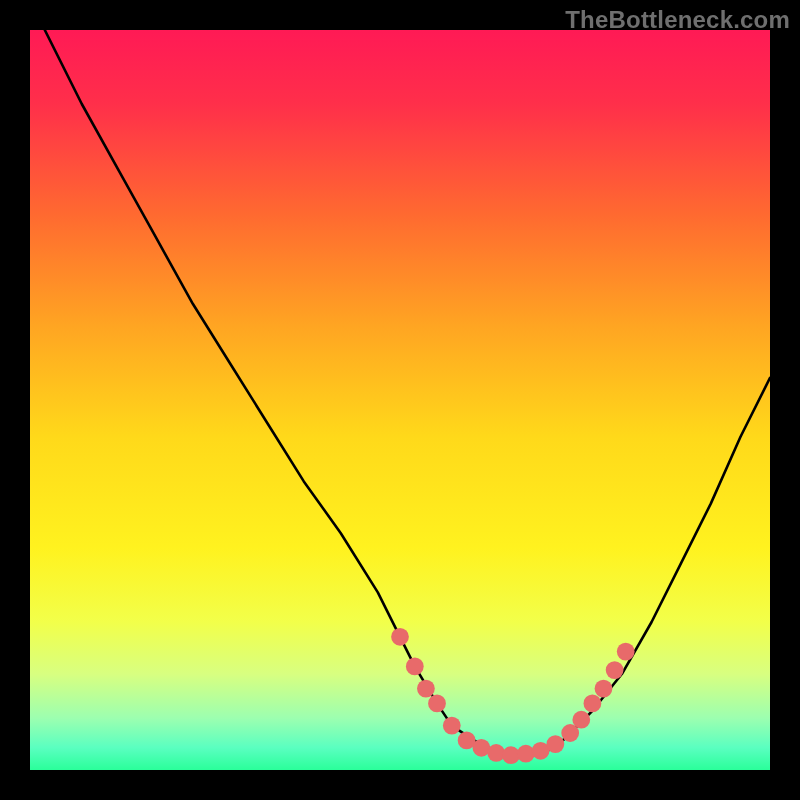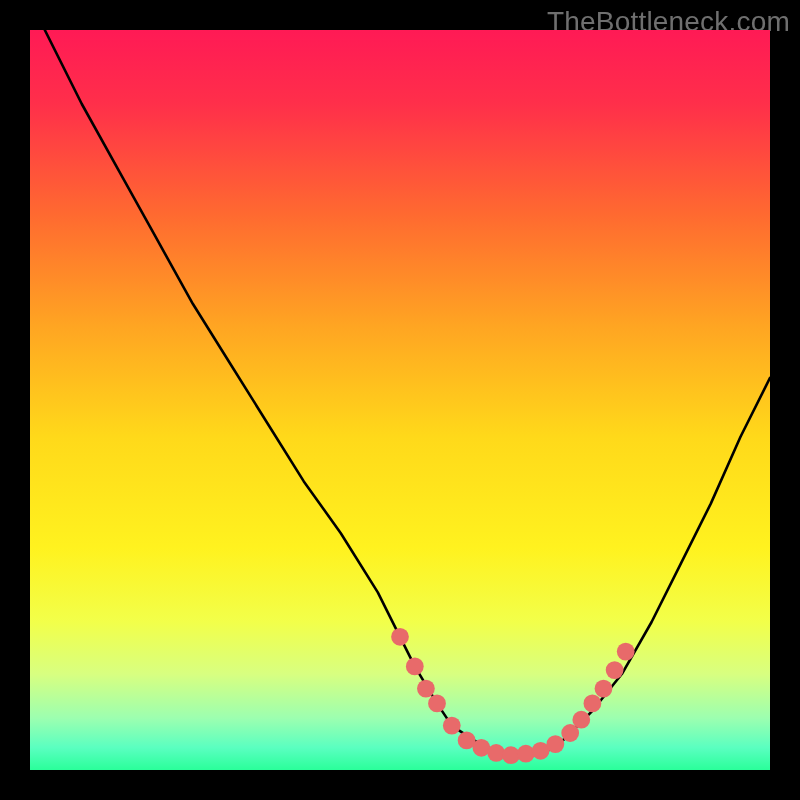--- a/index.html
+++ b/index.html
@@ -21,22 +21,22 @@
     left: 30px;
     top: 30px;
     width: 740px;
     height: 740px;
   }
   .watermark {
     position: absolute;
     top: 6px;
     right: 10px;
     font-family: Arial, Helvetica, sans-serif;
-    font-size: 28px;
-    font-weight: normal;
+    font-size: 24px;
+    font-weight: bold;
     color: #6f6f6f;
     letter-spacing: 0.2px;
   }
   svg {
     display: block;
   }
 </style>
 </head>
 <body>
 

